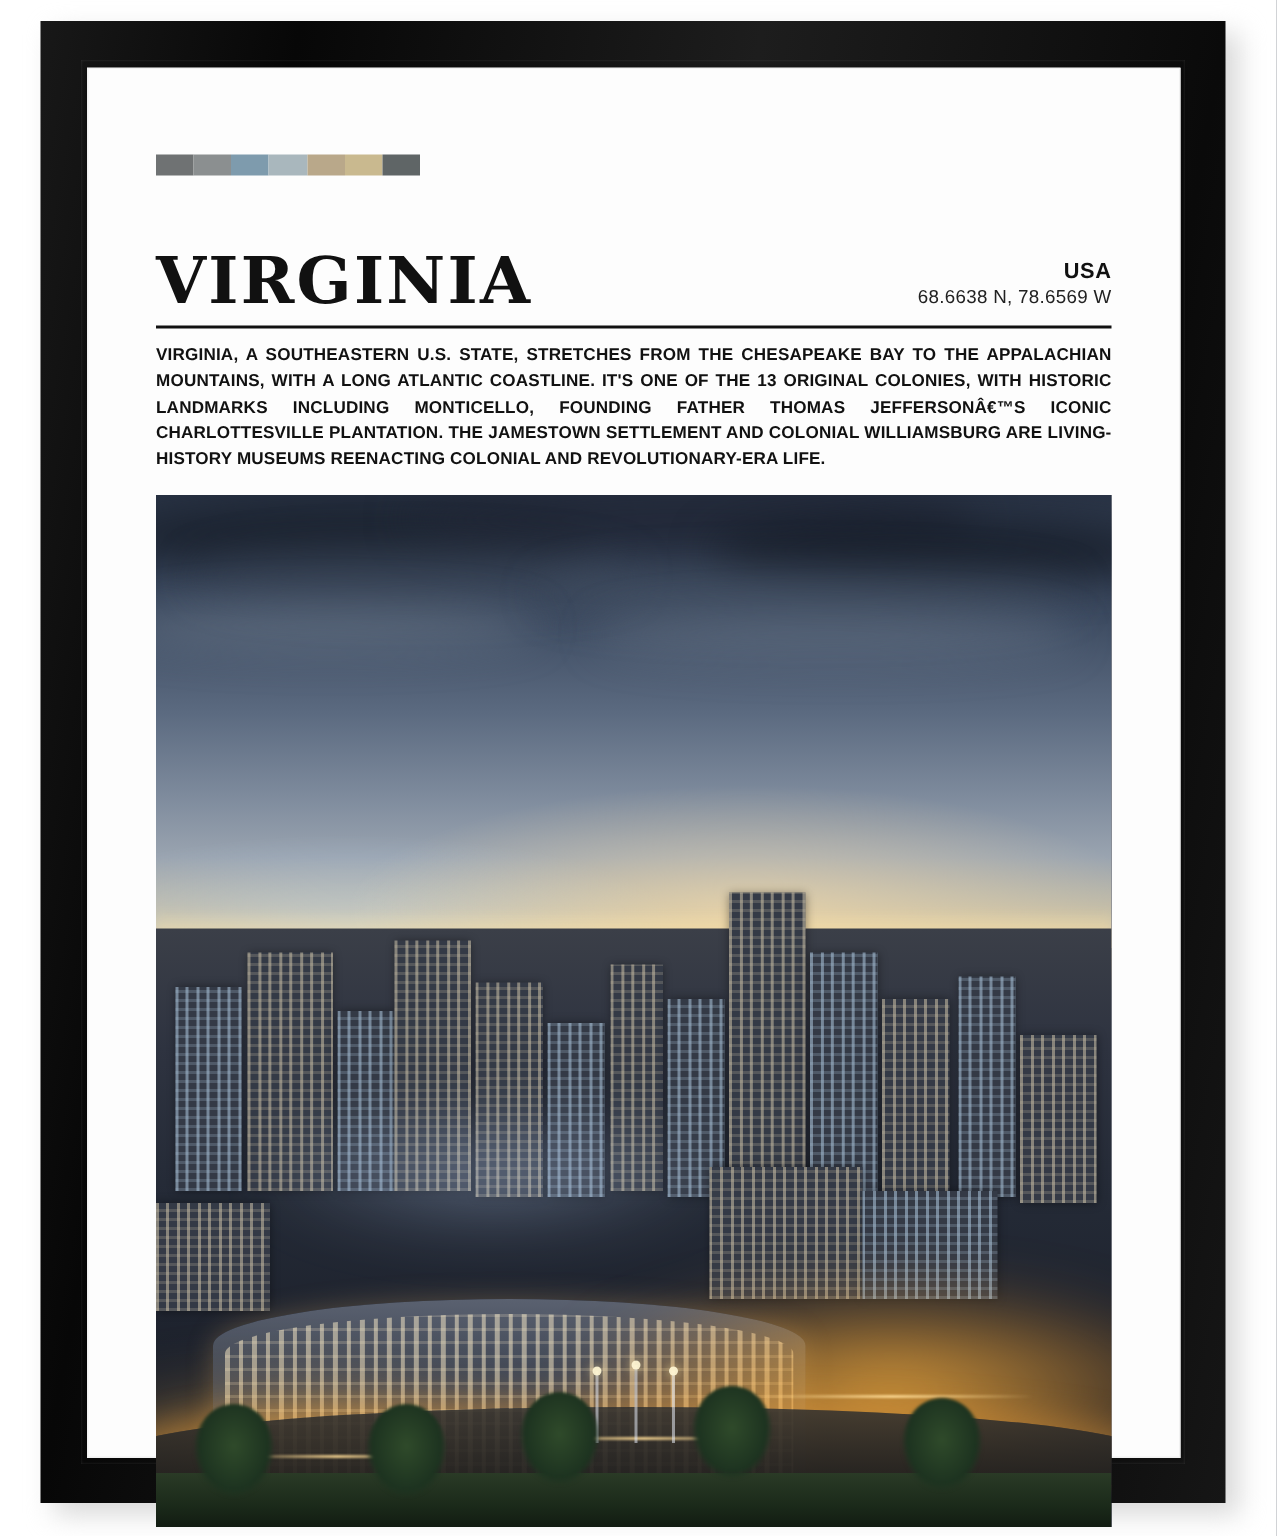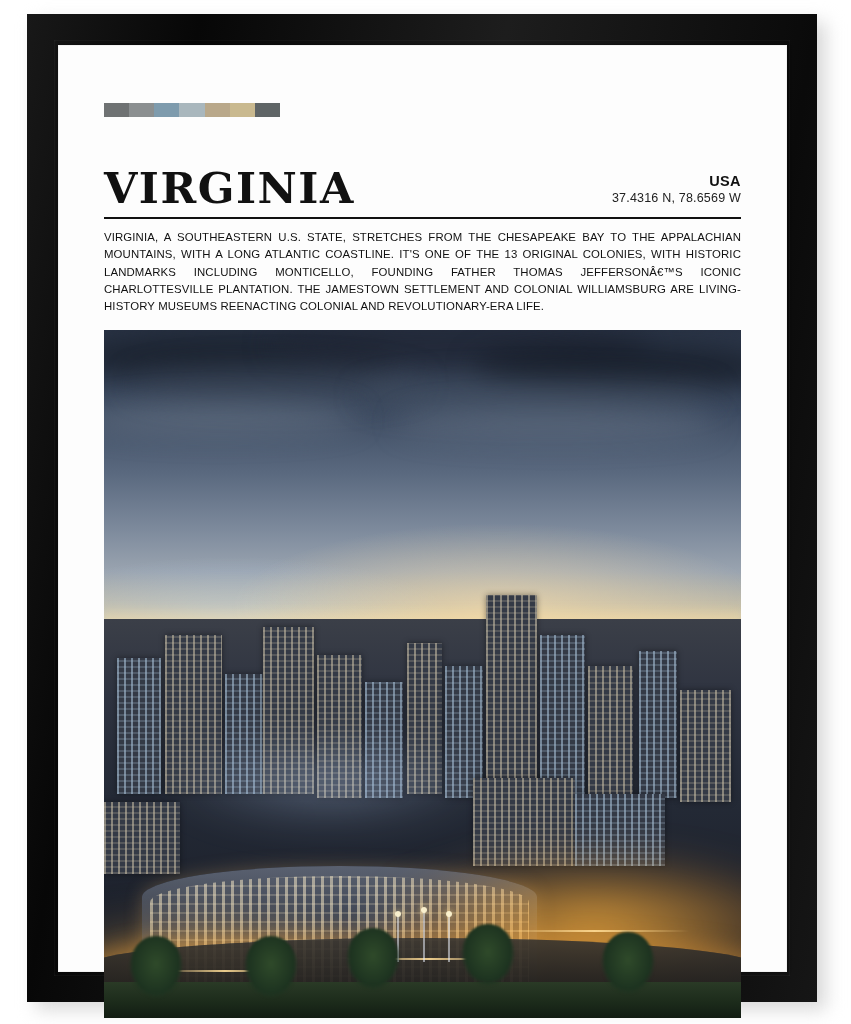--- a/index.html
+++ b/index.html
@@ -121,21 +121,21 @@
 
   
   .description {
     margin-top: 10px;
     font-size: 11.4px;
     line-height: 1.52;
     letter-spacing: 0.12px;
     color: #111;
     text-transform: uppercase;
     text-align: justify;
-    font-weight: 400;
+    font-weight: 700;
   }
 
   
   .photo {
     position: relative;
     margin-top: 14px;
     width: 637px;
     height: 688px;
     overflow: hidden;
     background: #0a1020;
@@ -296,21 +296,21 @@
           <div style="background:#a9b7bd"></div>
           <div style="background:#b9a88a"></div>
           <div style="background:#c9b98f"></div>
           <div style="background:#5f6566"></div>
         </div>
 
         <div class="title-row">
           <h1 class="title">VIRGINIA</h1>
           <div class="title-right">
             <div class="country">USA</div>
-            <div class="coords">37.4316 N, 78.6569 W</div>
+            <div class="coords">68.6638 N, 78.6569 W</div>
           </div>
         </div>
 
         <p class="description">VIRGINIA, A SOUTHEASTERN U.S. STATE, STRETCHES FROM THE CHESAPEAKE BAY TO THE APPALACHIAN MOUNTAINS, WITH A LONG ATLANTIC COASTLINE. IT'S ONE OF THE 13 ORIGINAL COLONIES, WITH HISTORIC LANDMARKS INCLUDING MONTICELLO, FOUNDING FATHER THOMAS JEFFERSONÂ€™S ICONIC CHARLOTTESVILLE PLANTATION. THE JAMESTOWN SETTLEMENT AND COLONIAL WILLIAMSBURG ARE LIVING-HISTORY MUSEUMS REENACTING COLONIAL AND REVOLUTIONARY-ERA LIFE.</p>
 
         <div class="photo">
 
           <div class="sky">
             <div class="cloud c1"></div>
             <div class="cloud c2"></div>

